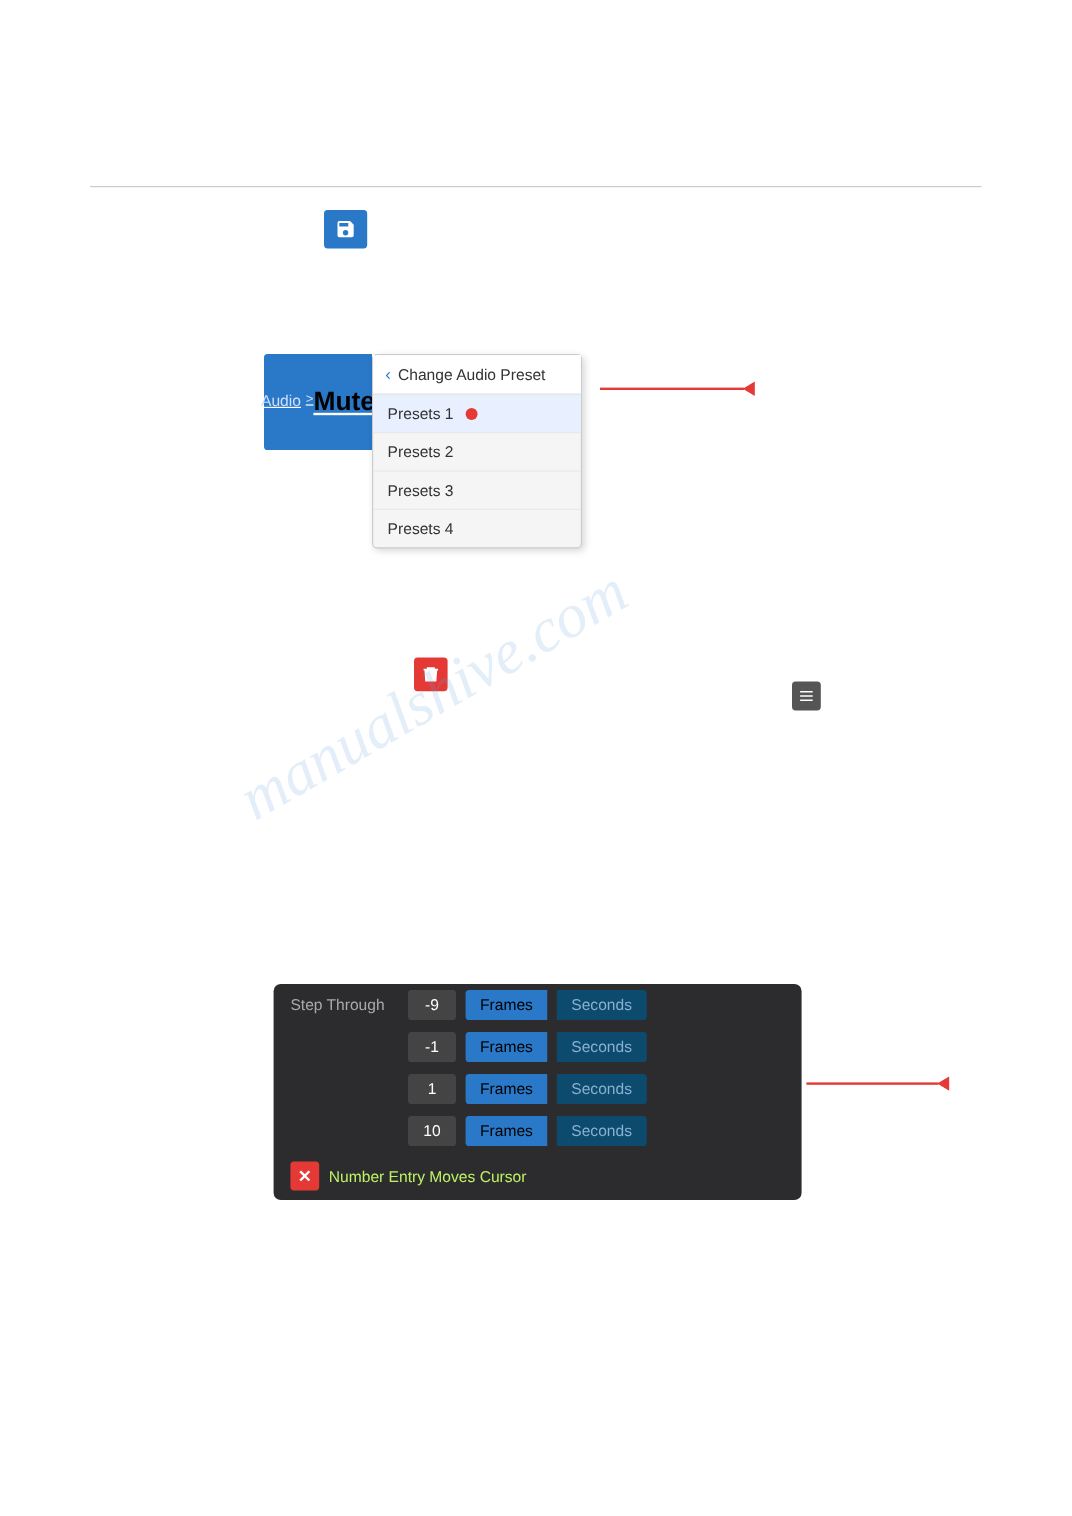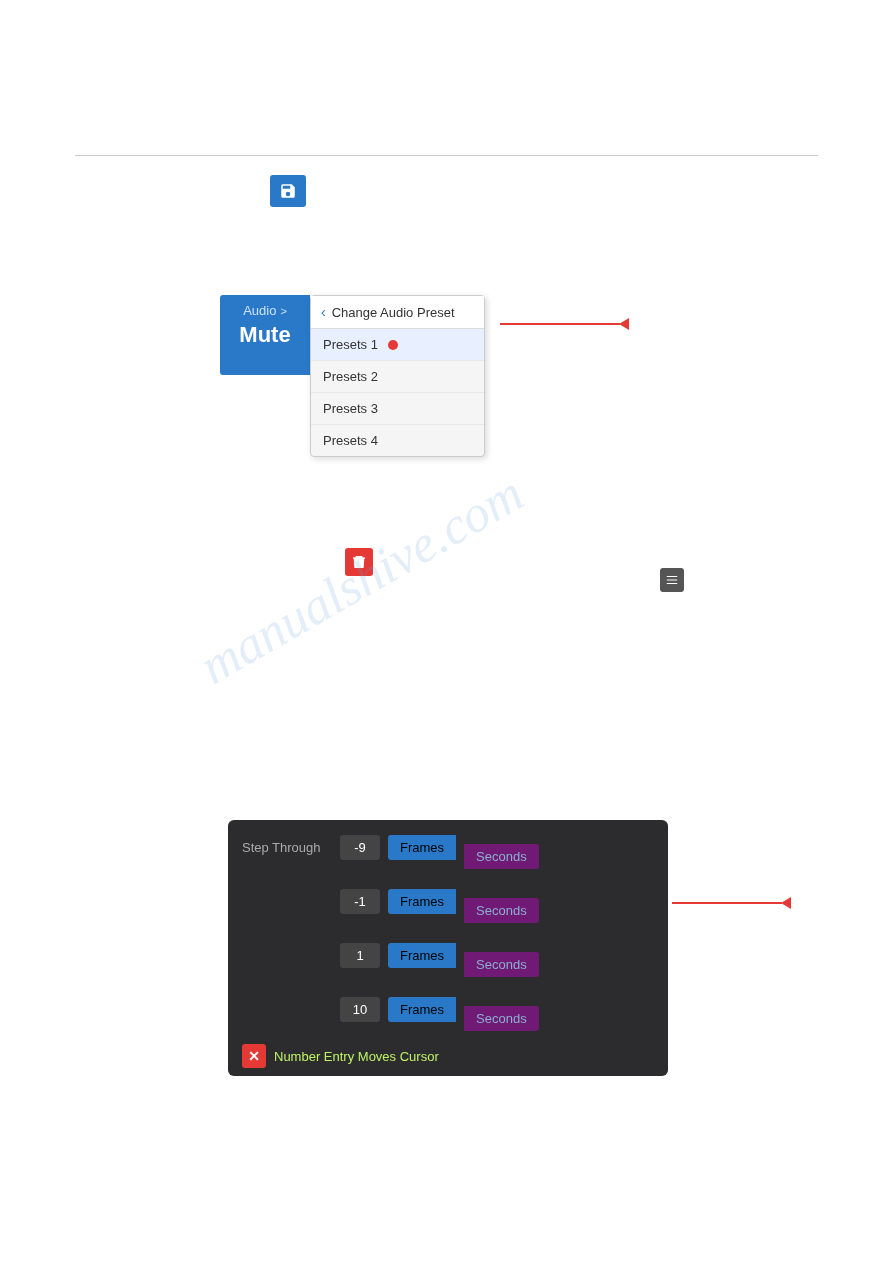--- a/index.html
+++ b/index.html
@@ -57,40 +57,42 @@
 
     
     .audio-btn {
       background: #2979c8;
       color: white;
       border: none;
       border-radius: 3px 0 0 3px;
       padding: 8px 12px;
       cursor: pointer;
       display: flex;
-      flex-direction: column;
+      flex-direction: row;
       align-items: center;
       width: 90px;
       height: 80px;
+      justify-content: center;
+      text-decoration: underline;
     }
     .audio-btn .audio-label {
       font-size: 13px;
       color: #cce0ff;
       display: flex;
       align-items: center;
       gap: 4px;
       margin-bottom: 4px;
     }
     .audio-btn .audio-label .chevron {
       font-size: 11px;
     }
     .audio-btn .mute-text {
       font-size: 22px;
       font-weight: bold;
-      color: #ffffff;
+      color: #000000;
     }
 
     
     .preset-popup {
       background: #f5f5f5;
       border: 1px solid #ccc;
       border-radius: 4px;
       width: 175px;
       box-shadow: 2px 2px 6px rgba(0,0,0,0.15);
     }
@@ -238,29 +240,28 @@
       background: #2979c8;
       color: #000000;
       border: none;
       border-radius: 3px 0 0 3px;
       padding: 5px 12px;
       font-size: 13px;
       cursor: pointer;
       flex-shrink: 0;
     }
     .seconds-btn {
-      background: #701a75;
+      background: #0c4a6e;
       color: #8ab0d0;
       border: none;
       border-radius: 0 3px 3px 0;
       padding: 5px 12px;
       font-size: 13px;
       cursor: pointer;
       flex-shrink: 0;
-      margin-top: 19px;
     }
     .settings-footer {
       display: flex;
       align-items: center;
       padding: 8px 14px;
       gap: 8px;
     }
     .x-btn {
       background: #e53935;
       color: white;

